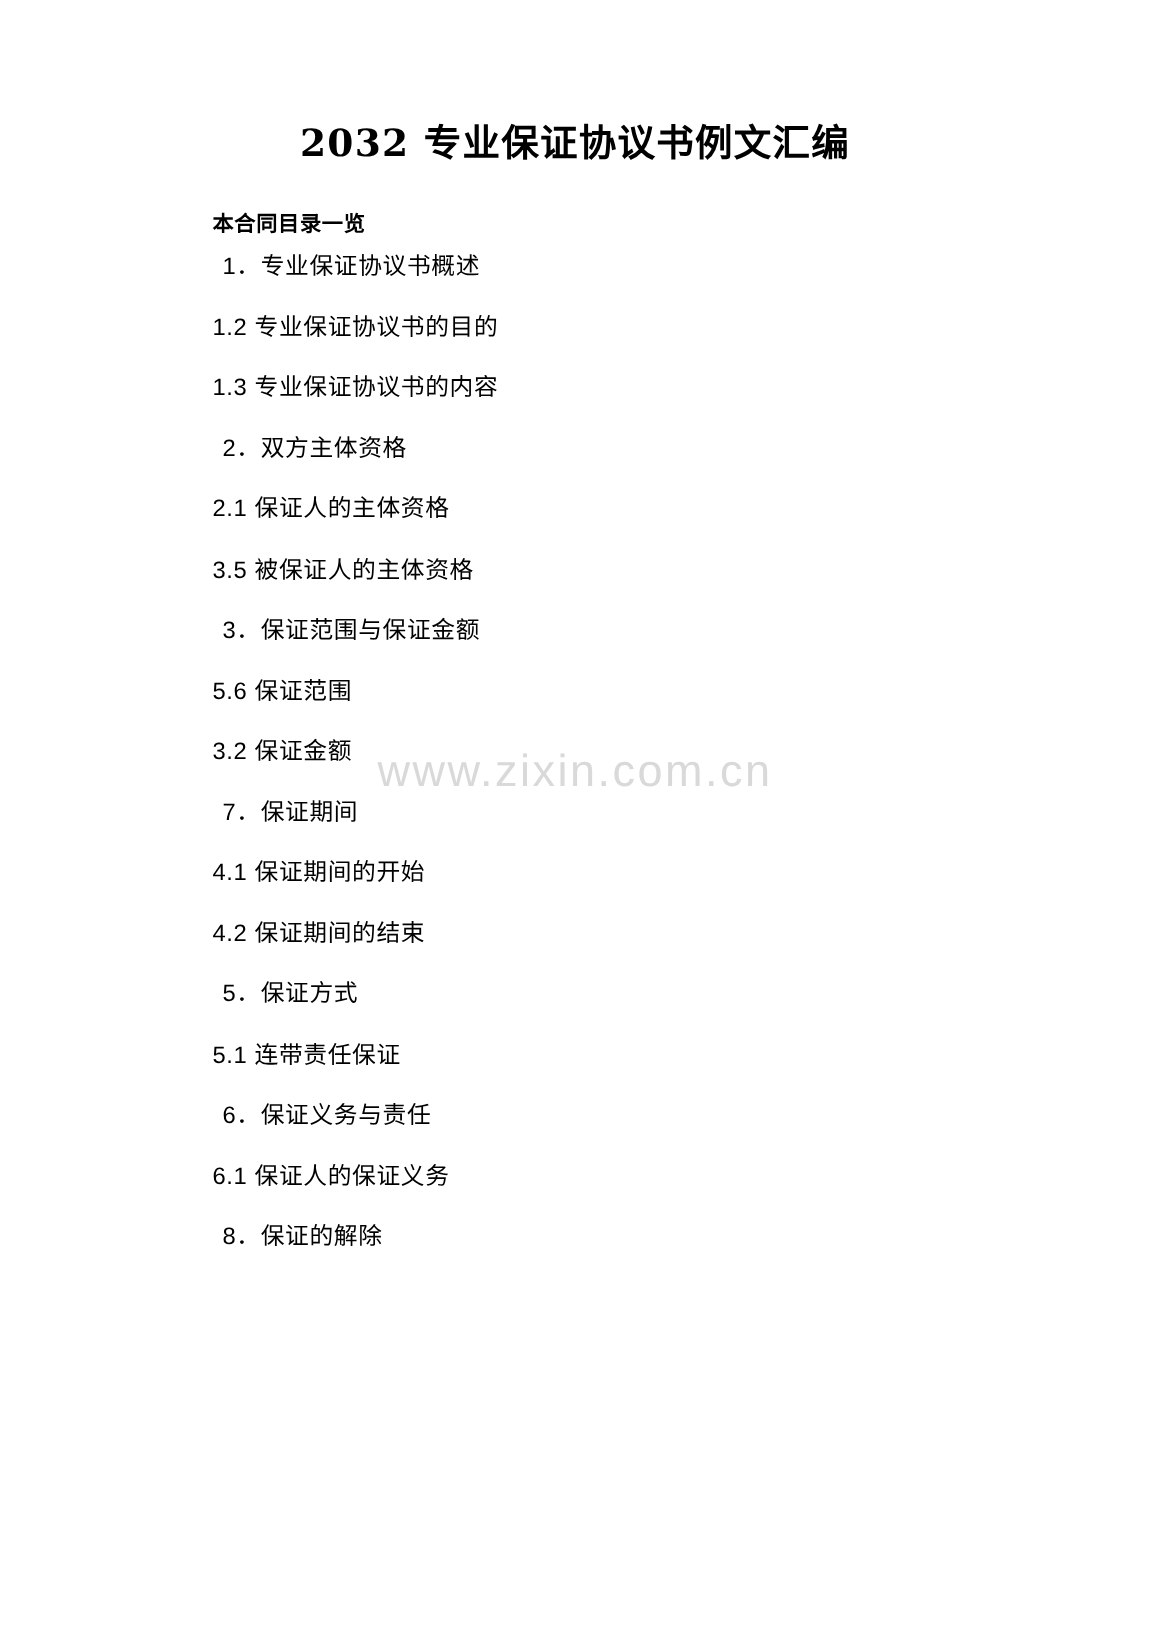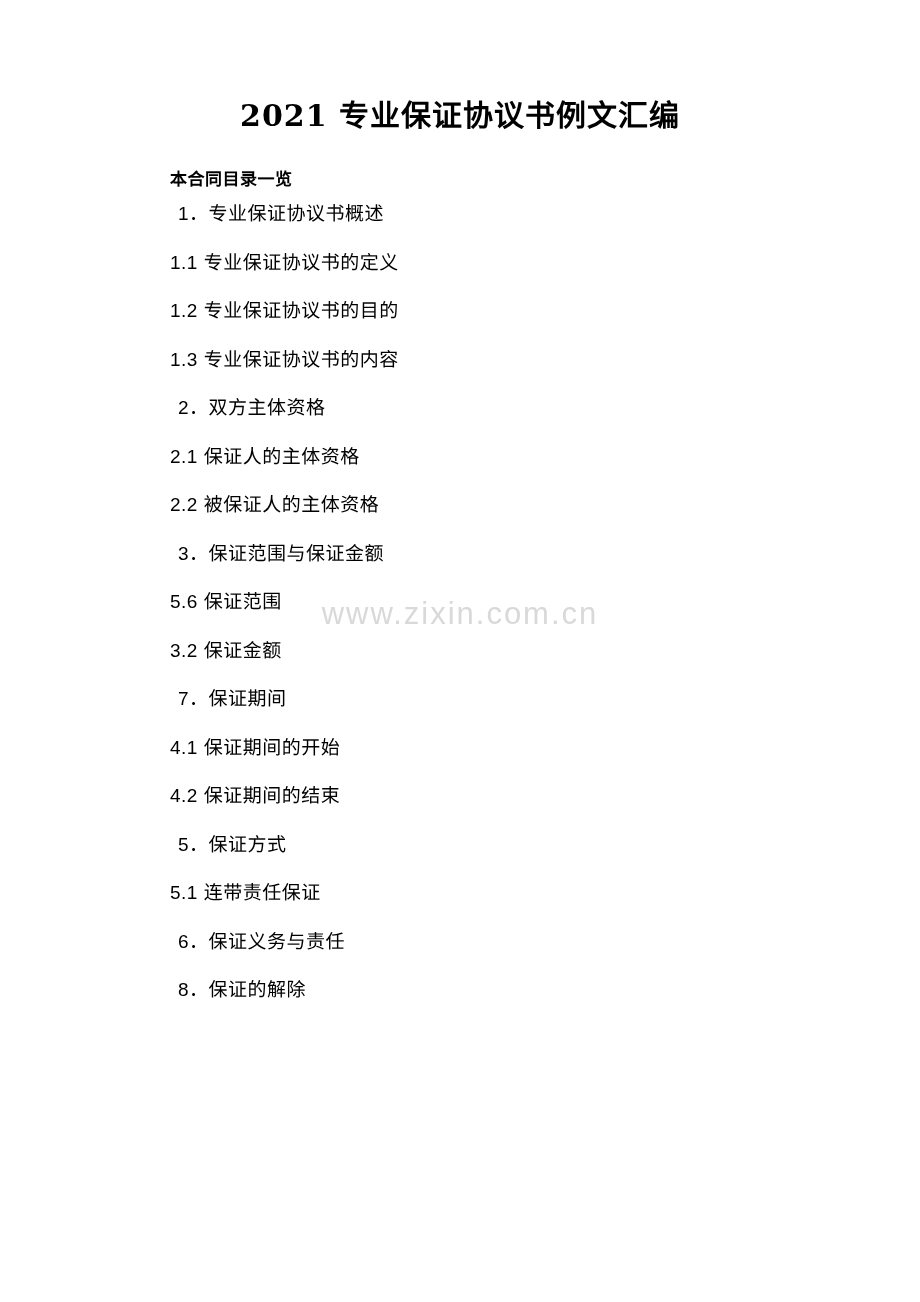--- a/index.html
+++ b/index.html
@@ -17,21 +17,21 @@
     font-family: "Liberation Serif", "DejaVu Serif", serif;
     color: #000000;
   }
   .watermark {
     position: absolute;
     top: 596px;
     left: 0;
     width: 920px;
     text-align: center;
     font-family: "Liberation Sans", sans-serif;
-    font-size: 31px;
+    font-size: 36px;
     letter-spacing: 2px;
     color: #d9d9d9;
     user-select: none;
     pointer-events: none;
     z-index: 0;
     white-space: nowrap;
   }
   .content {
     position: relative;
     z-index: 1;
@@ -75,38 +75,38 @@
 </style>
 </head>
 <body>
 
 <div class="page">
 
   <div class="watermark">www.zixin.com.cn</div>
 
   <div class="content">
 
-    <h1 class="doc-title">2021 专业保证协议书例文汇编</h1>
+    <h1 class="doc-title">2032 专业保证协议书例文汇编</h1>
 
     <div class="section-heading">本合同目录一览</div>
 
     <ul class="toc">
       <li class="toc-item level-1">1．专业保证协议书概述</li>
-      <li class="toc-item level-2">1.1 专业保证协议书的定义</li>
       <li class="toc-item level-2">1.2 专业保证协议书的目的</li>
       <li class="toc-item level-2">1.3 专业保证协议书的内容</li>
       <li class="toc-item level-1">2．双方主体资格</li>
       <li class="toc-item level-2">2.1 保证人的主体资格</li>
-      <li class="toc-item level-2">2.2 被保证人的主体资格</li>
+      <li class="toc-item level-2">3.5 被保证人的主体资格</li>
       <li class="toc-item level-1">3．保证范围与保证金额</li>
       <li class="toc-item level-2">5.6 保证范围</li>
       <li class="toc-item level-2">3.2 保证金额</li>
       <li class="toc-item level-1">7．保证期间</li>
       <li class="toc-item level-2">4.1 保证期间的开始</li>
       <li class="toc-item level-2">4.2 保证期间的结束</li>
       <li class="toc-item level-1">5．保证方式</li>
       <li class="toc-item level-2">5.1 连带责任保证</li>
       <li class="toc-item level-1">6．保证义务与责任</li>
+      <li class="toc-item level-2">6.1 保证人的保证义务</li>
       <li class="toc-item level-1">8．保证的解除</li>
     </ul>
 
   </div>
 </div>
 
 </body></html>

